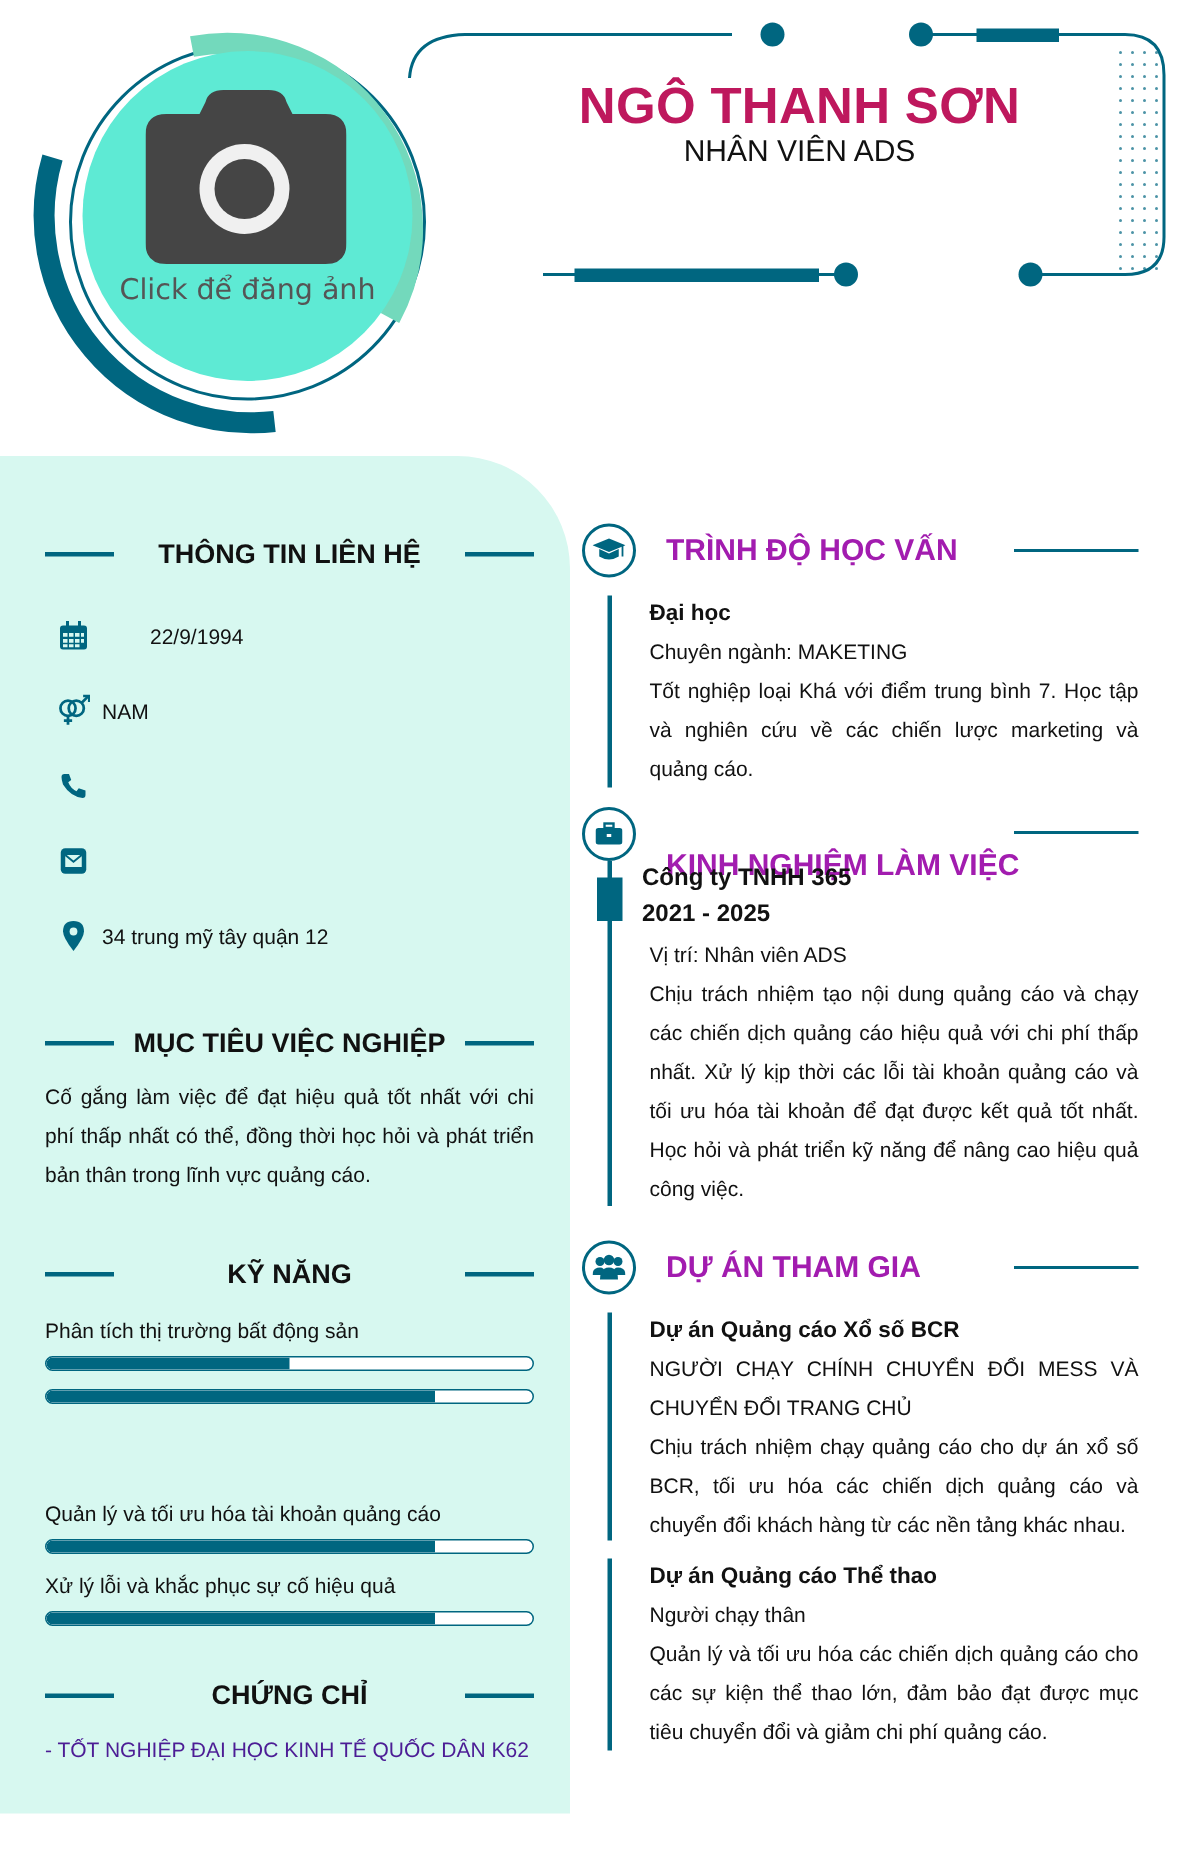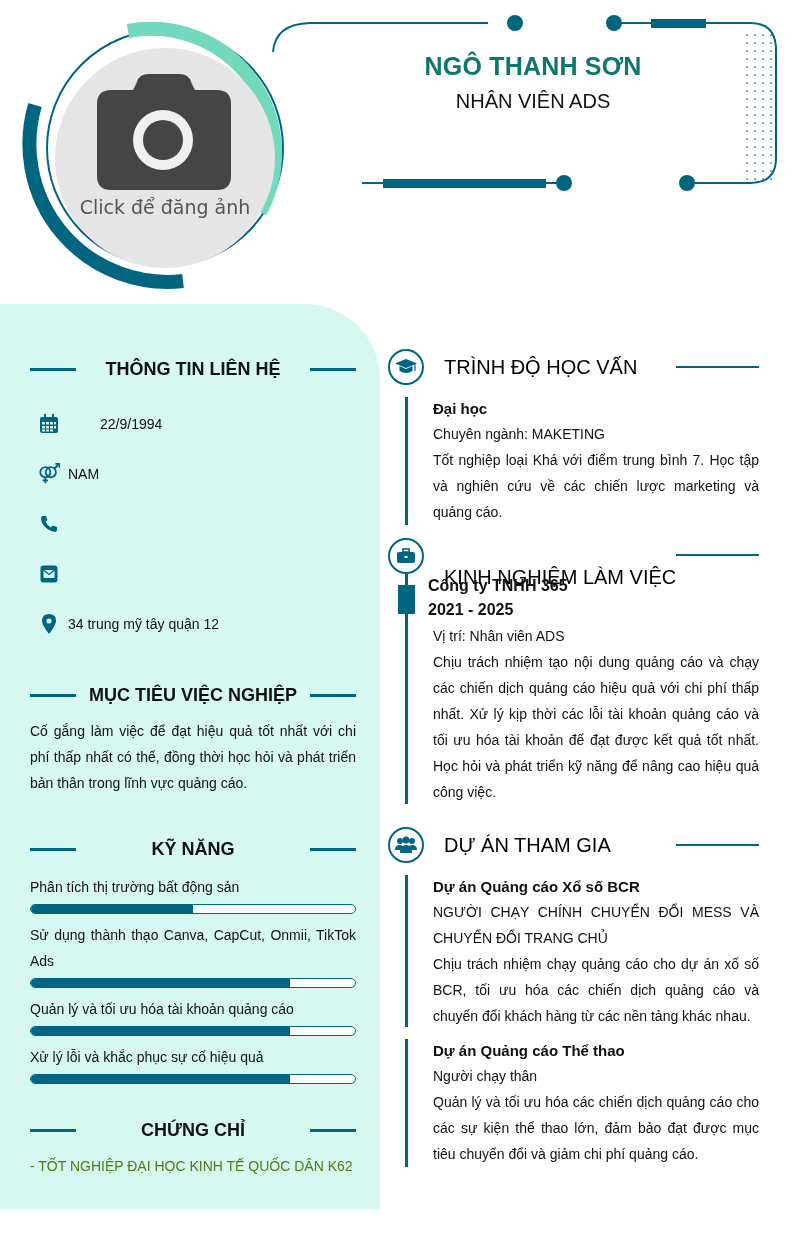--- a/index.html
+++ b/index.html
@@ -2,24 +2,24 @@
 <html><head>
   <meta charset="utf-8">
   <style>
     * { box-sizing: border-box; margin: 0; padding: 0; }
     html, body { width: 800px; height: 1235px; background: #ffffff; overflow: hidden; }
     body { position: relative; font-family: "Liberation Sans", "DejaVu Sans", sans-serif; color: #111; }
 
     
     .header { position: absolute; left: 0; top: 0; width: 800px; height: 300px; }
     .header svg.deco { position: absolute; left: 0; top: 0; }
-    .avatar-wrap { position: absolute; left: 55px; top: 48px; width: 220px; height: 220px; border-radius: 50%; background: #e5e5e5; cursor: pointer; }
+    .avatar-wrap { position: absolute; left: 55px; top: 34px; width: 220px; height: 220px; border-radius: 50%; background: #5eead4; cursor: pointer; }
     .camera-icon { position: absolute; left: 42px; top: 26px; width: 134px; height: 116px; }
     .avatar-label { position: absolute; left: 0; width: 220px; top: 148px; text-align: center; font-family: "DejaVu Sans", sans-serif; font-size: 19px; color: #555; }
-    .name { position: absolute; left: 360px; width: 346px; top: 52px; text-align: center; font-size: 25px; font-weight: bold; color: #0f766e; letter-spacing: 0.2px; }
+    .name { position: absolute; left: 360px; width: 346px; top: 52px; text-align: center; font-size: 34px; font-weight: bold; color: #be185d; letter-spacing: 0.2px; }
     .job-title { position: absolute; left: 360px; width: 346px; top: 90px; text-align: center; font-size: 20px; color: #111; }
 
     
     .sidebar { position: absolute; left: 0; top: 304px; width: 380px; height: 905px; background: #d7f8f0; border-top-right-radius: 75px; }
     .side-heading { position: absolute; left: 30px; width: 326px; height: 24px; }
     .side-heading .line { position: absolute; top: 50%; height: 3px; margin-top: -1.5px; width: 46px; background: #006680; }
     .side-heading .line.l { left: 0; }
     .side-heading .line.r { right: 0; }
     .side-heading .txt { position: absolute; left: 0; right: 0; text-align: center; font-size: 18px; font-weight: bold; line-height: 24px; color: #111; }
 
@@ -27,25 +27,25 @@
     .contact-row .ic { width: 22px; height: 22px; display: flex; align-items: center; justify-content: center; }
     .contact-row .val { margin-left: 8px; font-size: 14px; color: #111; }
 
     .para { position: absolute; font-size: 14px; line-height: 26px; color: #111; text-align: justify; }
 
     .skill { position: absolute; left: 30px; width: 326px; }
     .skill .lbl { font-size: 14px; line-height: 26px; color: #111; text-align: justify; }
     .skill .bar { height: 10px; border: 1.5px solid #006680; border-radius: 5px; background: #ffffff; margin-top: 4px; overflow: hidden; }
     .skill .fill { height: 100%; background: #006680; border-radius: 4px 0 0 4px; }
 
-    .cert { position: absolute; left: 30px; top: 1158px; font-size: 14px; color: #4d7c0f; text-align: right; }
+    .cert { position: absolute; left: 30px; top: 1158px; font-size: 14px; color: #4c1d95; text-align: right; }
 
     
     .sec-icon { position: absolute; left: 388px; width: 36px; height: 36px; border: 2.5px solid #006680; border-radius: 50%; background: #fff; display: flex; align-items: center; justify-content: center; }
-    .sec-title { position: absolute; left: 444px; font-size: 20px; font-weight: normal; color: #000000; line-height: 26px; text-align: right; }
+    .sec-title { position: absolute; left: 444px; font-size: 20px; font-weight: bold; color: #a21caf; line-height: 26px; text-align: right; }
     .sec-line { position: absolute; height: 2px; background: #006680; right: 41px; }
     .vline { position: absolute; left: 405px; width: 3px; background: #006680; }
 
     .r-text { position: absolute; left: 433px; width: 326px; font-size: 14px; line-height: 26px; color: #111; text-align: justify; }
     .r-bold { font-weight: bold; font-size: 15px; }
   </style>
 </head>
 <body>
 
 <div class="header">
@@ -175,21 +175,20 @@
   <div class="line r"></div>
 </div>
 
 <div class="skill" style="top:874px;">
   <div class="lbl">Phân tích thị trường bất động sản</div>
   <div class="bar">
       <div class="fill" style="width:50%;"></div>
     </div>
 </div>
 <div class="skill" style="top:922px;">
-  <div class="lbl">Sử dụng thành thạo Canva, CapCut, Onmii, TikTok Ads</div>
   <div class="bar">
       <div class="fill" style="width:80%;"></div>
     </div>
 </div>
 <div class="skill" style="top:996px;">
   <div class="lbl">Quản lý và tối ưu hóa tài khoản quảng cáo</div>
   <div class="bar">
       <div class="fill" style="width:80%;"></div>
     </div>
 </div>

